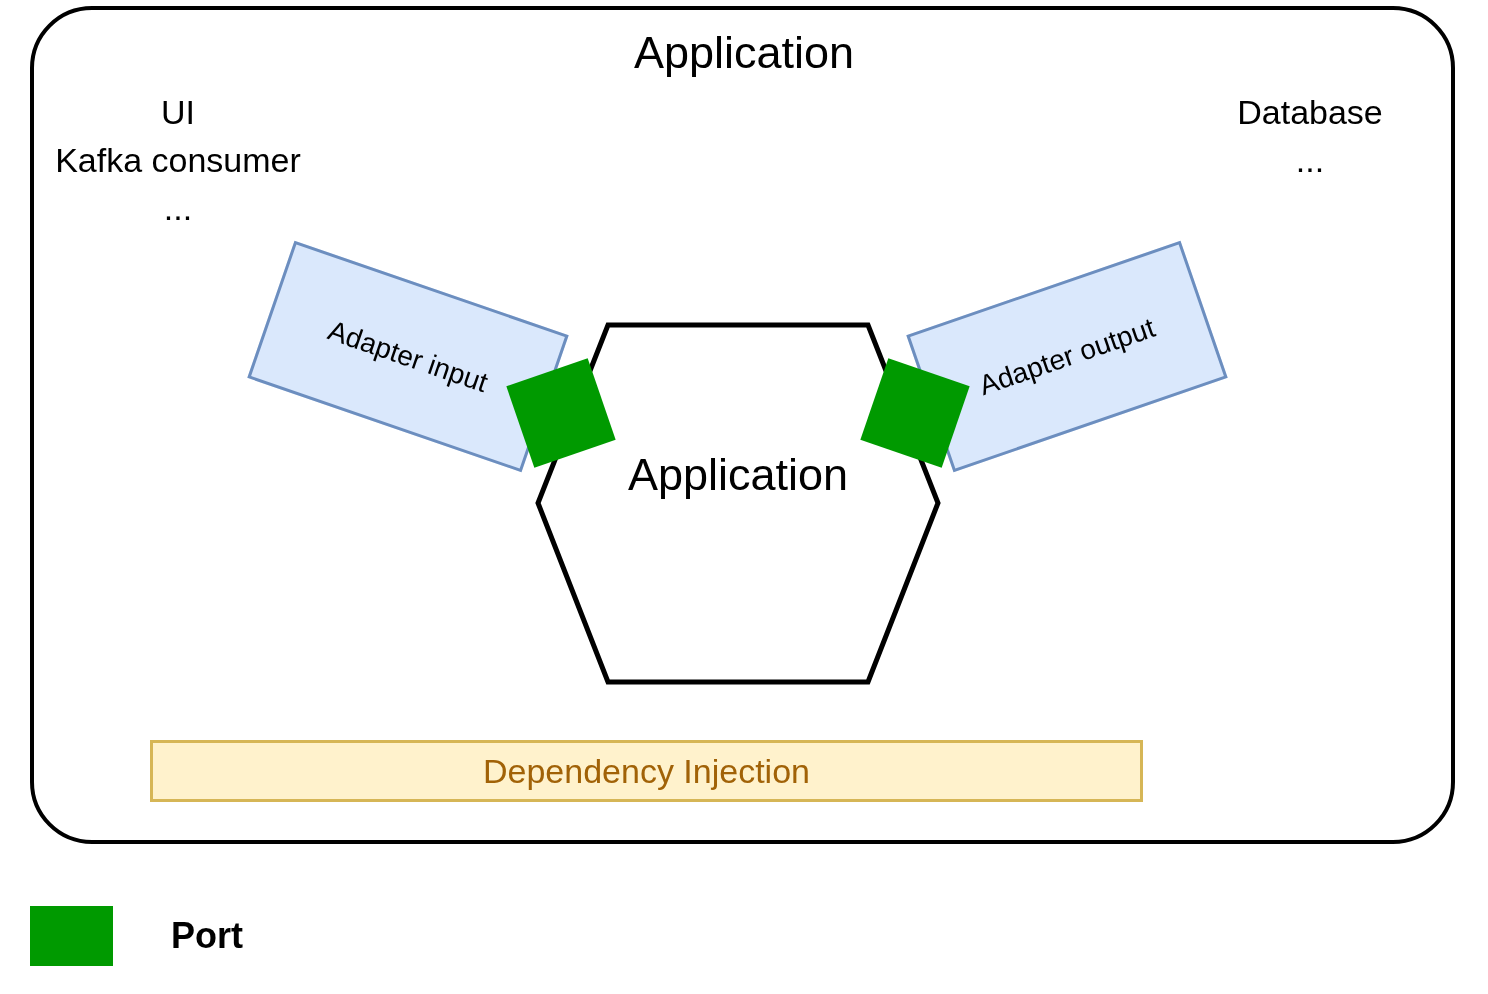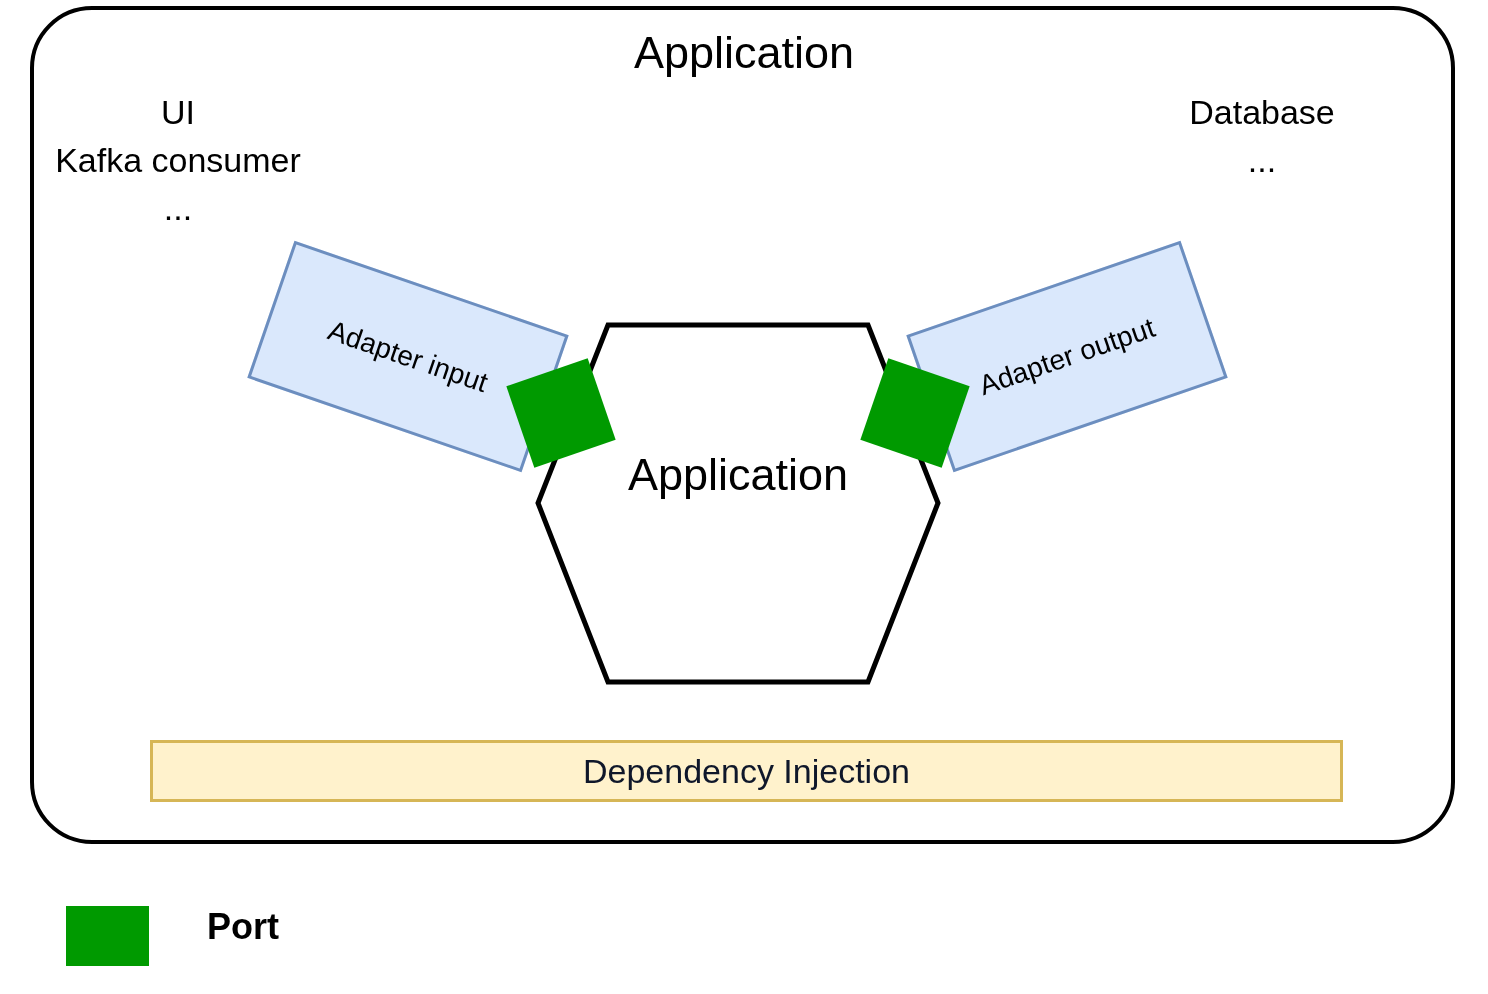--- a/index.html
+++ b/index.html
@@ -49,21 +49,21 @@
   
   .side-labels {
     position: absolute;
     width: 340px;
     text-align: center;
     font-size: 34px;
     line-height: 48px;
     color: #000000;
   }
   .side-labels.left  { left: 8px;   top: 88px; }
-  .side-labels.right { left: 1092px; top: 88px; }
+  .side-labels.right { left: 1140px; top: 88px; }
   .side-labels .lbl { display: block; white-space: nowrap; }
 
   
   .hex-wrap {
     position: absolute;
     left: 530px;
     top: 316px;
     width: 416px;
     height: 376px;
   }
@@ -116,40 +116,40 @@
     background: #009a00;
   }
   .port-sq.left  { left: 518px; top: 370px; transform: rotate(-19deg); }
   .port-sq.right { left: 872px; top: 370px; transform: rotate(19deg);  }
 
   
   .di-bar {
     position: absolute;
     left: 150px;
     top: 740px;
-    width: 1193px;
+    width: 993px;
     height: 62px;
     background: #fff2cc;
     border: 3px solid #d6b656;
     box-sizing: border-box;
     display: flex;
     align-items: center;
     justify-content: center;
     font-size: 34px;
-    color: #0f172a;
+    color: #a16207;
     white-space: nowrap;
   }
 
   
   .legend {
     position: absolute;
     left: 30px;
     top: 906px;
     display: flex;
-    margin-left: 36px;
+    align-items: center;
   }
   .legend-swatch {
     width: 83px;
     height: 60px;
     background: #009a00;
   }
   .legend-label {
     margin-left: 58px;
     font-size: 36px;
     font-weight: bold;

